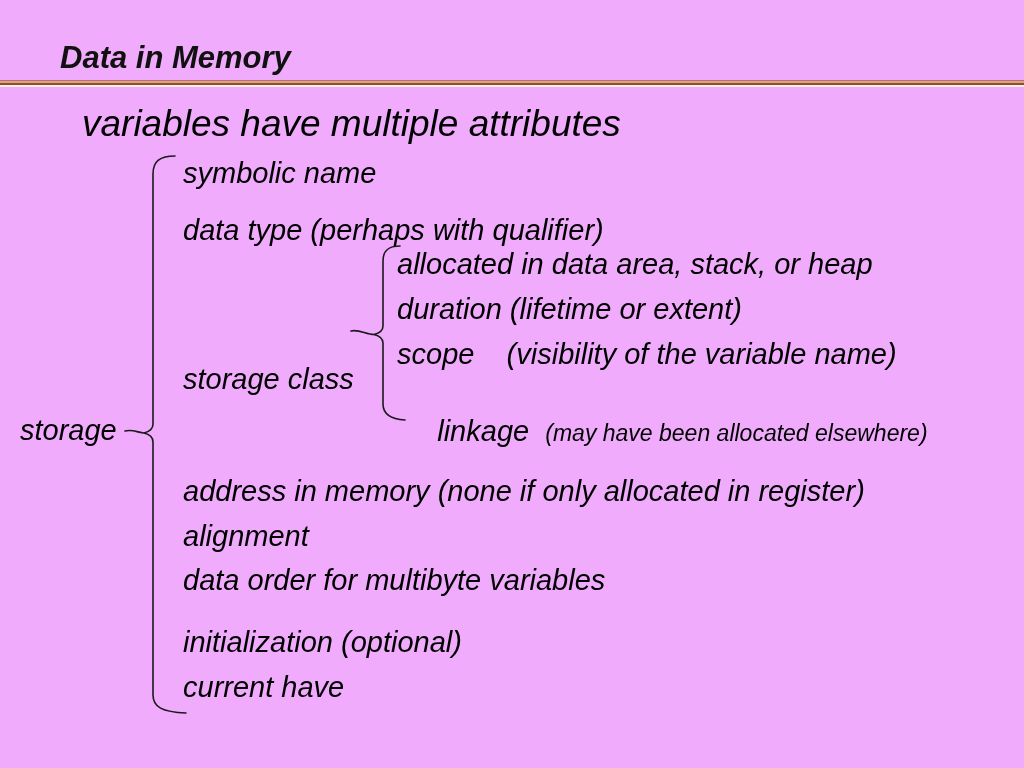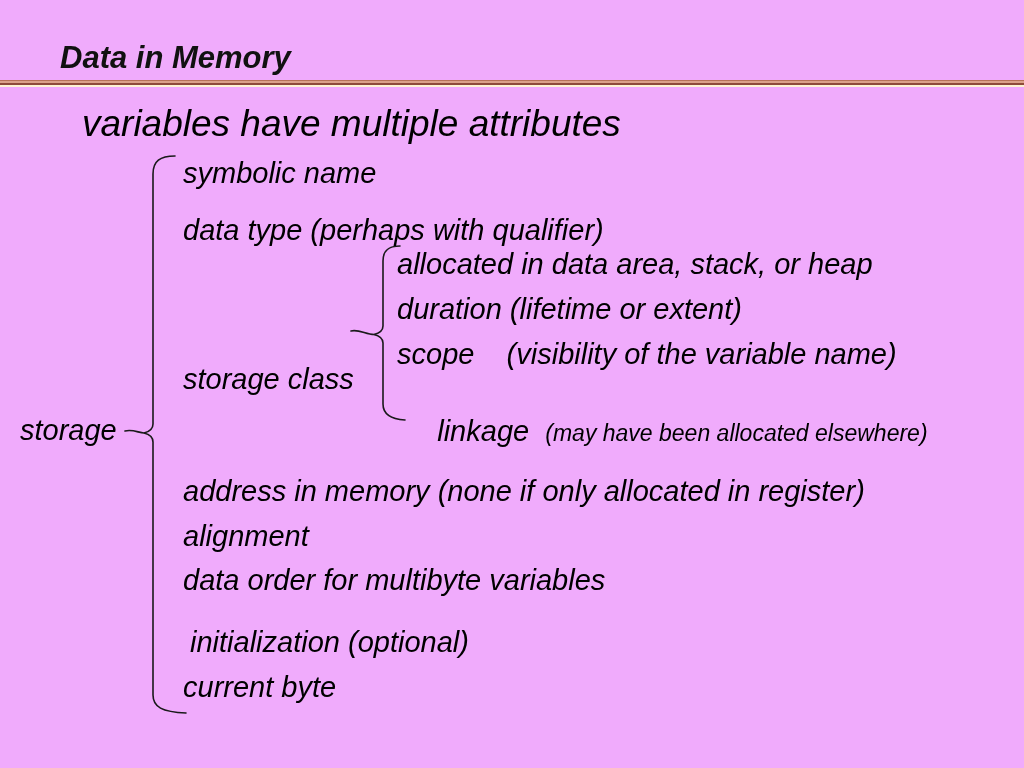--- a/index.html
+++ b/index.html
@@ -119,16 +119,16 @@
   <div class="row" style="left:397px; top:249px;">allocated in data area, stack, or heap</div>
   <div class="row" style="left:397px; top:294px;">duration (lifetime or extent)</div>
   <div class="row" style="left:397px; top:339px;text-align:center;">scope    (visibility of the variable name)</div>
   <div class="row" style="left:183px; top:476px;">address in memory (none if only allocated in register)</div>
 
   <div class="row" style="left:405px; top:384px;">
     <span>linkage</span><span>  </span><span class="small-note">(may have been allocated elsewhere)</span>
   </div>
   <div class="row" style="left:183px; top:521px;text-align:center;">alignment</div>
   <div class="row" style="left:183px; top:565px;">data order for multibyte variables</div>
-  <div class="row" style="left:183px; top:627px;margin-left:7px;">initialization (optional)</div>
-  <div class="row" style="left:183px; top:672px;">current byte</div>
+  <div class="row" style="left:183px; top:627px;">initialization (optional)</div>
+  <div class="row" style="left:183px; top:672px;">current have</div>
 
 </div>
 
 </body></html>

